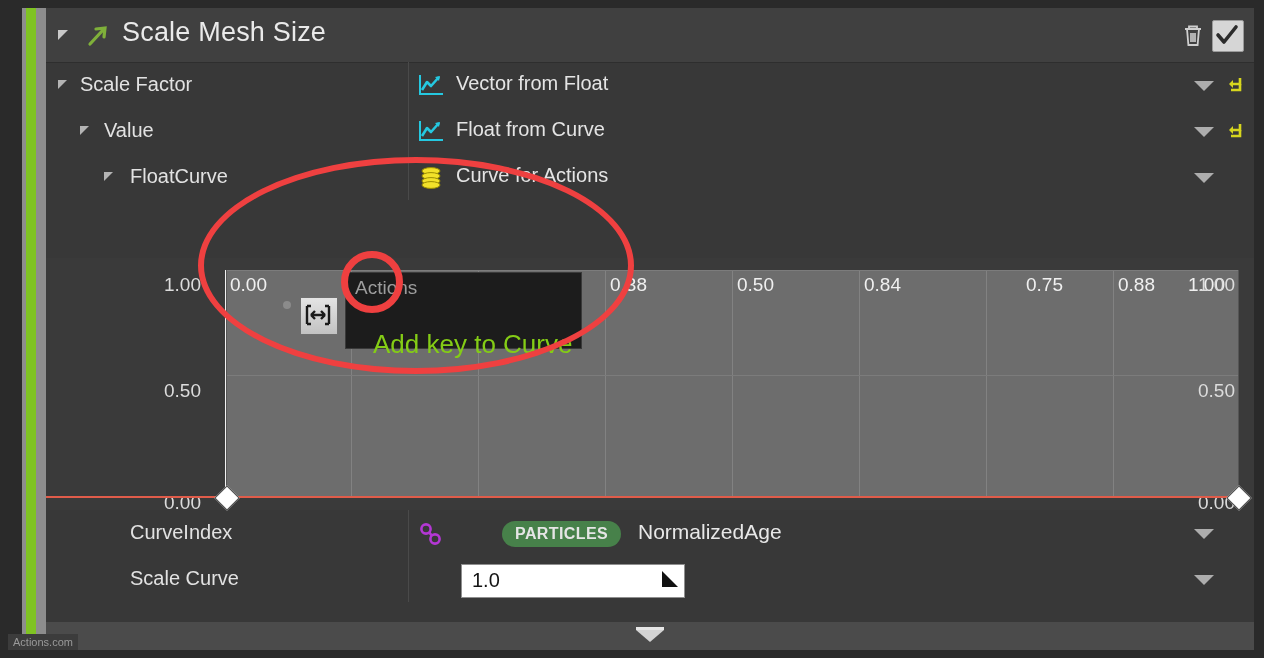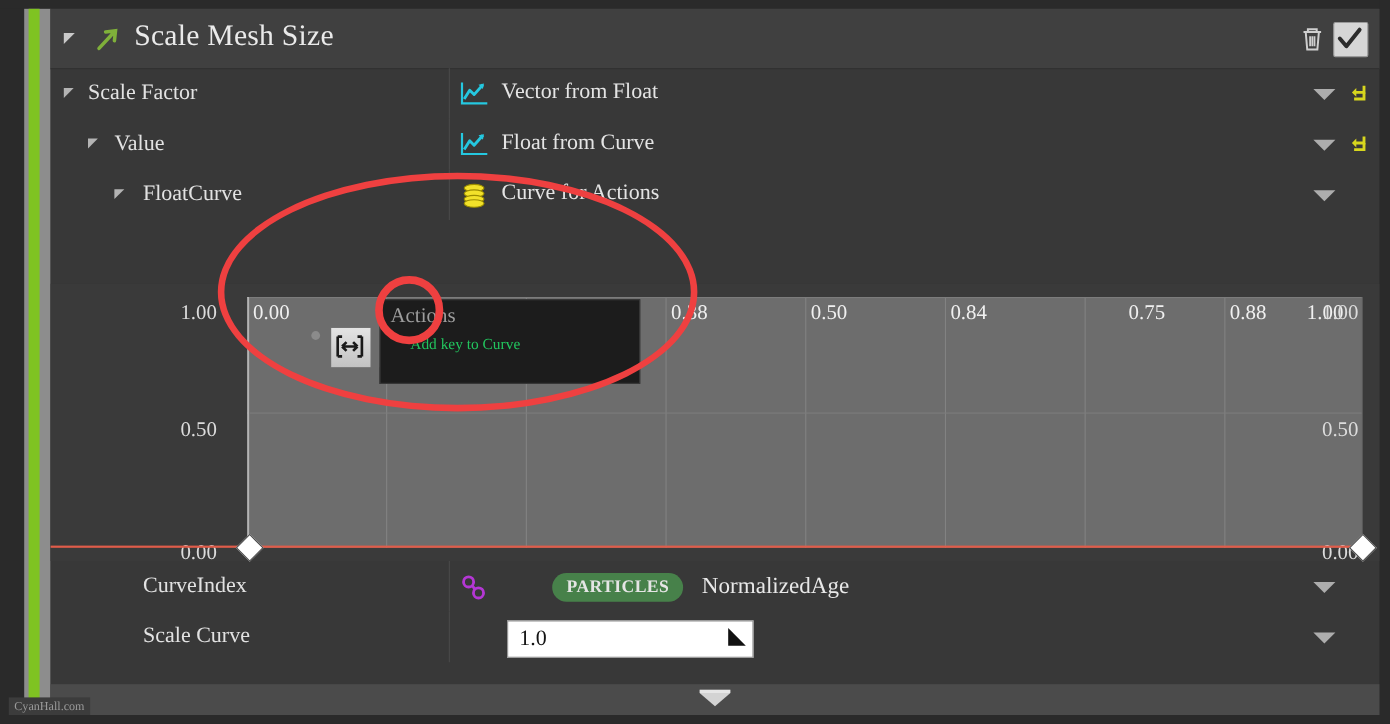--- a/index.html
+++ b/index.html
@@ -1,20 +1,20 @@
 <!DOCTYPE html>
 <html><head>
 <meta charset="utf-8">
 <style>
   html,body{margin:0;padding:0;background:#2b2b2b;}
   body{width:1264px;height:658px;overflow:hidden;
        font-family:"Liberation Sans","DejaVu Sans",sans-serif;
        -webkit-font-smoothing:antialiased;}
 
-  #root{position:relative;width:1264px;height:658px;background:#2c2c2c;font-family:Liberation Serif, serif;}
+  #root{position:relative;width:1264px;height:658px;background:#2c2c2c;}
 
   
   .outer-left{position:absolute;left:0;top:0;width:22px;height:658px;background:#2a2a2a;}
   .outer-top{position:absolute;left:0;top:0;width:1264px;height:8px;background:#2a2a2a;}
   .outer-right{position:absolute;right:0;top:0;width:10px;height:658px;background:#2a2a2a;}
   .outer-bottom{position:absolute;left:0;bottom:0;width:1264px;height:8px;background:#2a2a2a;}
 
   .gutter{position:absolute;left:22px;top:8px;width:24px;height:642px;background:#8d8d8d;}
   .greenbar{position:absolute;left:26px;top:8px;width:10px;height:634px;background:#7fc322;}
 
@@ -71,21 +71,21 @@
   
   .tbtn{position:absolute;top:27px;width:36px;height:36px;
     background:linear-gradient(#e4e4e4,#c2c2c2);border:1px solid #6f6f6f;cursor:pointer;}
   .dotsm{position:absolute;left:58px;top:31px;width:8px;height:8px;border-radius:50%;background:#8b8b8b;}
 
   
   .ctx{position:absolute;left:345px;top:272px;width:235px;height:75px;background:#1c1c1c;
        border:1px solid #3a3a3a;}
   .ctx-hdr{position:absolute;left:9px;top:4px;font-size:19px;color:#9d9d9d;}
   .ctx-item{position:absolute;left:0;top:32px;width:235px;height:40px;cursor:pointer;}
-  .ctx-item span{position:absolute;left:27px;top:1px;font-size:14px;color:#22c55e;}
+  .ctx-item span{position:absolute;left:27px;top:24px;font-size:26px;color:#84cc16;}
 
   
   .pill{position:absolute;left:456px;top:11px;height:26px;line-height:26px;padding:0 13px;
     background:#47814a;border-radius:13px;color:#e5e5e5;font-size:16px;font-weight:bold;letter-spacing:.4px;}
   .pill-after{position:absolute;left:592px;top:10px;font-size:21px;color:#e8e8e8;}
   .txtbox{position:absolute;left:415px;top:8px;width:222px;height:32px;background:#fff;
     border:1px solid #8f8f8f;cursor:text;}
   .txtbox span{position:absolute;left:10px;top:4px;font-size:20px;color:#141414;}
   .txtbox .sp{position:absolute;right:6px;top:6px;width:0;height:0;
     border-left:16px solid #111;border-top:16px solid transparent;}
@@ -291,14 +291,14 @@
   <div class="ctx">
     <div class="ctx-hdr">Actions</div>
     <div class="ctx-item">
       <span>Add key to Curve</span>
     </div>
   </div>
 
   <div class="annot" id="annot-ellipse"></div>
   <div class="annot" id="annot-circle"></div>
 
-  <div class="wmark">CyanHall.com</div>
+  <div class="wmark">Actions.com</div>
 </div>
 
 </body></html>

